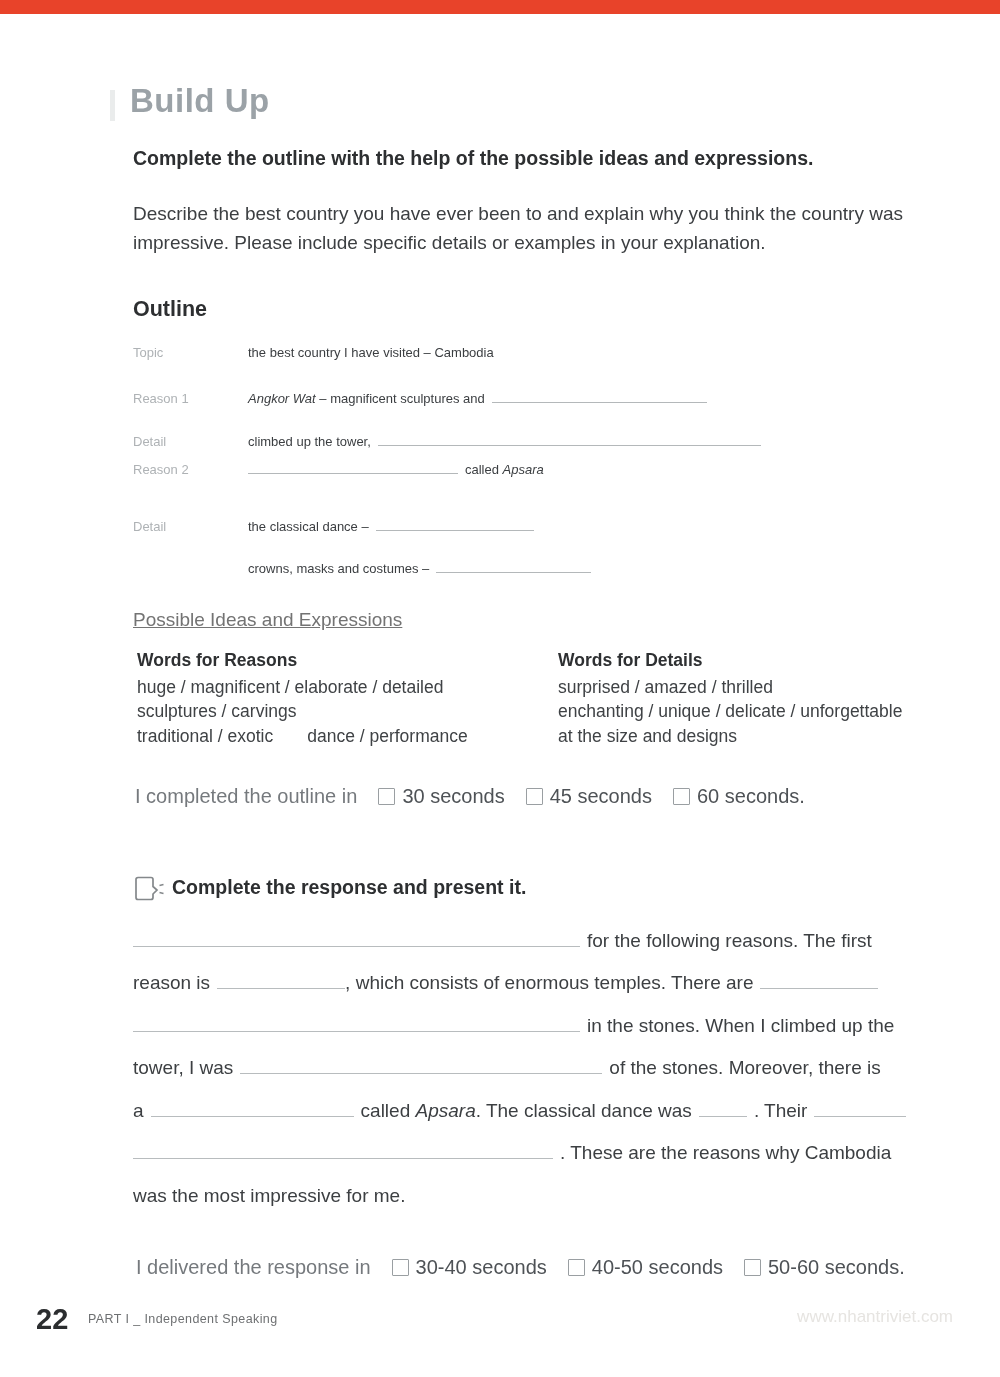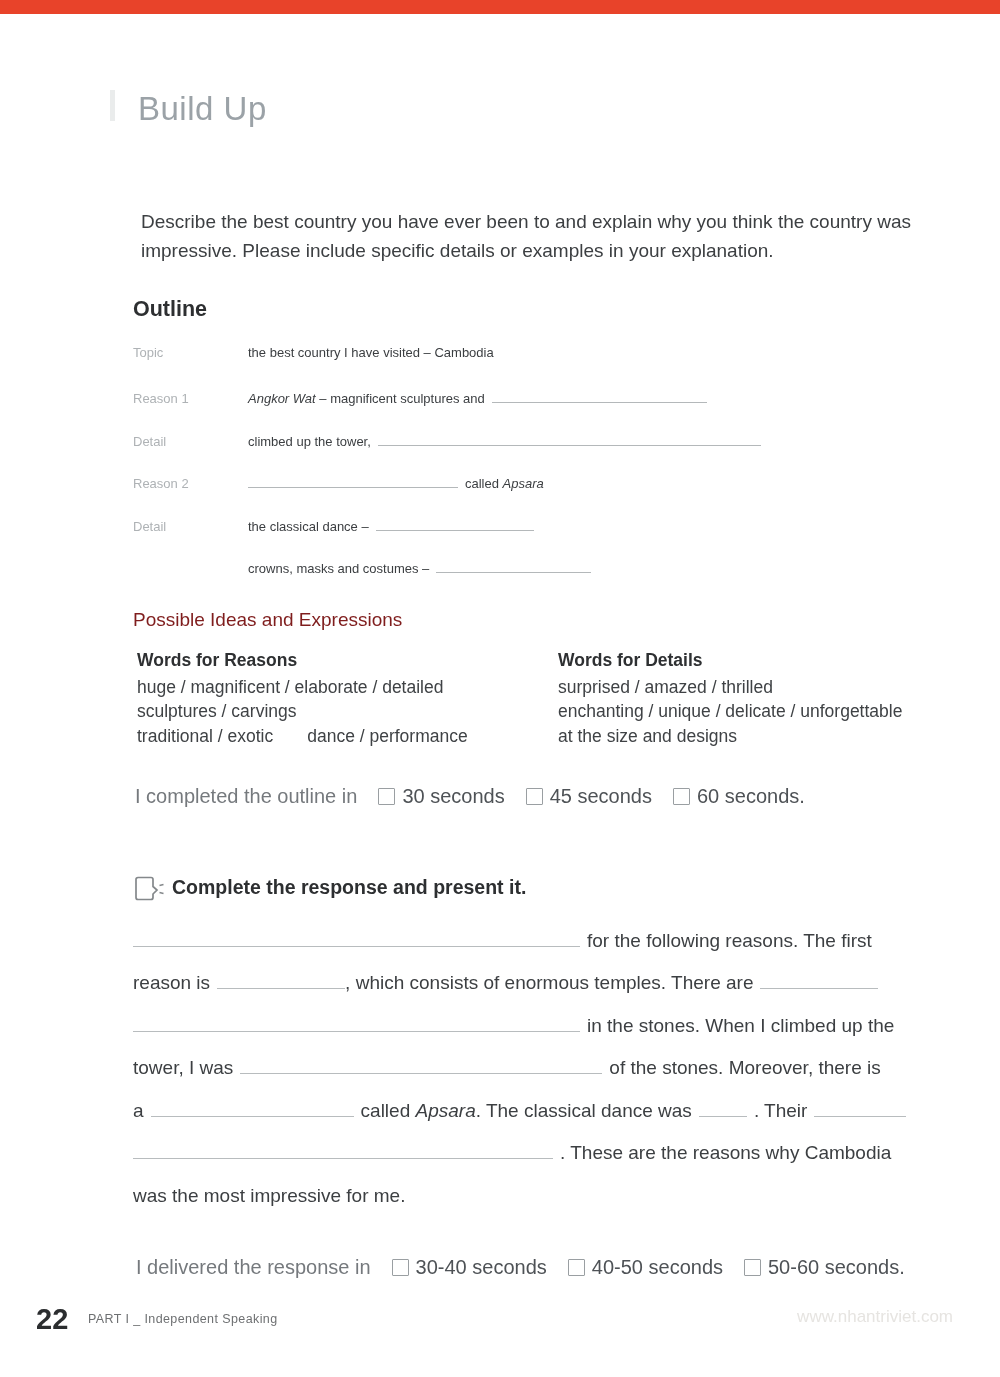--- a/index.html
+++ b/index.html
@@ -1,30 +1,30 @@
 <!DOCTYPE html>
 <html><head>
 <meta charset="utf-8">
 <style>
   html,body{margin:0;padding:0;background:#ffffff;}
   .page{position:relative;width:1000px;height:1377px;background:#ffffff;overflow:hidden;
         font-family:"Liberation Sans", sans-serif;color:#3c3f42;}
   .topbar{position:absolute;left:0;top:0;width:1000px;height:14px;background:#e8432a;}
   .marker{position:absolute;left:110px;top:90px;width:5px;height:31px;background:#eaecec;}
-  .build-up{position:absolute;left:130px;top:82px;margin:8px;font-size:33px;font-weight:400;
+  .build-up{position:absolute;left:130px;top:82px;margin:0;font-size:33px;font-weight:700;
             color:#9ba2a7;letter-spacing:0.5px;}
   .instruction{position:absolute;left:133px;top:147px;margin:0;font-size:19.5px;font-weight:700;color:#2d2f31;}
-  .prompt{position:absolute;left:133px;top:200px;margin:8px;width:775px;font-size:19px;line-height:28.5px;color:#3c3f42;}
+  .prompt{position:absolute;left:133px;top:200px;margin:0;width:775px;font-size:19px;line-height:28.5px;color:#3c3f42;}
   .outline-h{position:absolute;left:133px;top:297px;margin:0;font-size:21.5px;font-weight:700;color:#2d2f31;}
   .orow{position:absolute;left:133px;font-size:13px;white-space:nowrap;}
   .olabel{display:inline-block;width:115px;color:#aeb2b5;}
   .oval{color:#3b3e41;}
   .blank{display:inline-block;border-bottom:1px solid #b4b8ba;height:15px;vertical-align:baseline;}
   .ml{margin-left:7px;} .mr{margin-right:7px;}
-  .pi-h{position:absolute;left:133px;top:609px;margin:0;font-size:19px;font-weight:400;color:#7f1d1d;}
+  .pi-h{position:absolute;left:133px;top:609px;margin:0;font-size:19px;font-weight:400;color:#737373;text-decoration:underline;}
   .pi-col{position:absolute;top:648px;font-size:17.5px;line-height:24.5px;color:#3f4245;}
   .pi-col.left{left:137px;} .pi-col.right{left:558px;}
   .pi-title{font-weight:700;color:#2e3032;margin-bottom:2px;}
   .pi-cell2{margin-left:34px;}
   .checkline{position:absolute;font-size:20px;color:#75797d;white-space:nowrap;margin-top:6px;}
   .checkline .opt{color:#4e5256;margin-left:21px;}
   .checkline .opt:first-of-type{margin-left:15px;}
   .cbox{display:inline-block;width:15px;height:15px;border:1.5px solid #9a9fa2;border-radius:1px;
         vertical-align:-2px;margin-right:7px;background:#fff;}
   .resp-head{position:absolute;left:133px;top:872px;}
@@ -39,38 +39,39 @@
 </head>
 <body>
 
 <div class="page">
 
   <div class="topbar"></div>
   <div class="marker"></div>
 
   <h1 class="build-up">Build Up</h1>
 
+  <p class="instruction">Complete the outline with the help of the possible ideas and expressions.</p>
 
   <p class="prompt">Describe the best country you have ever been to and explain why you think the country was impressive. Please include specific details or examples in your explanation.</p>
 
   <h2 class="outline-h">Outline</h2>
 
   <div class="orow" style="top:345px;">
     <span class="olabel">Topic</span><span class="oval">the best country I have visited – Cambodia</span>
   </div>
 
   <div class="orow" style="top:387px;">
     <span class="olabel">Reason 1</span><span class="oval"><i>Angkor Wat</i> <span>– magnificent sculptures and</span></span><span class="blank ml" style="width:215px;"></span>
   </div>
 
   <div class="orow" style="top:430px;">
     <span class="olabel">Detail</span><span class="oval">climbed up the tower,</span><span class="blank ml" style="width:383px;"></span>
   </div>
 
-  <div class="orow" style="top:472px;">
+  <div class="orow" style="top:458px;">
     <span class="olabel">Reason 2</span><span class="blank mr" style="width:210px;"></span><span class="oval">called</span><span class="oval">&nbsp;</span><i class="oval">Apsara</i>
   </div>
 
   <div class="orow" style="top:515px;">
     <span class="olabel">Detail</span><span class="oval">the classical dance –</span><span class="blank ml" style="width:158px;"></span>
   </div>
 
   <div class="orow" style="top:557px;">
     <span class="olabel"></span><span class="oval">crowns, masks and costumes –</span><span class="blank ml" style="width:155px;"></span>
   </div>

